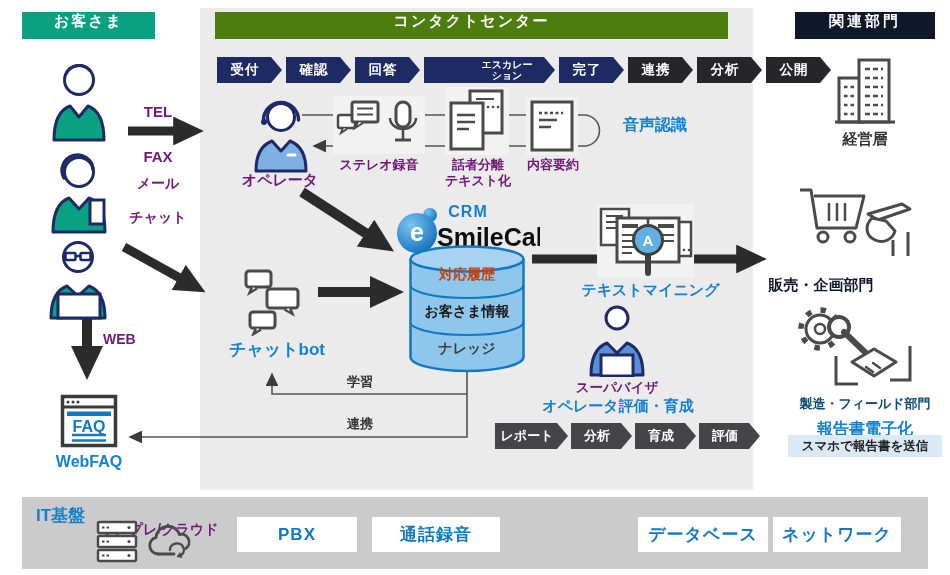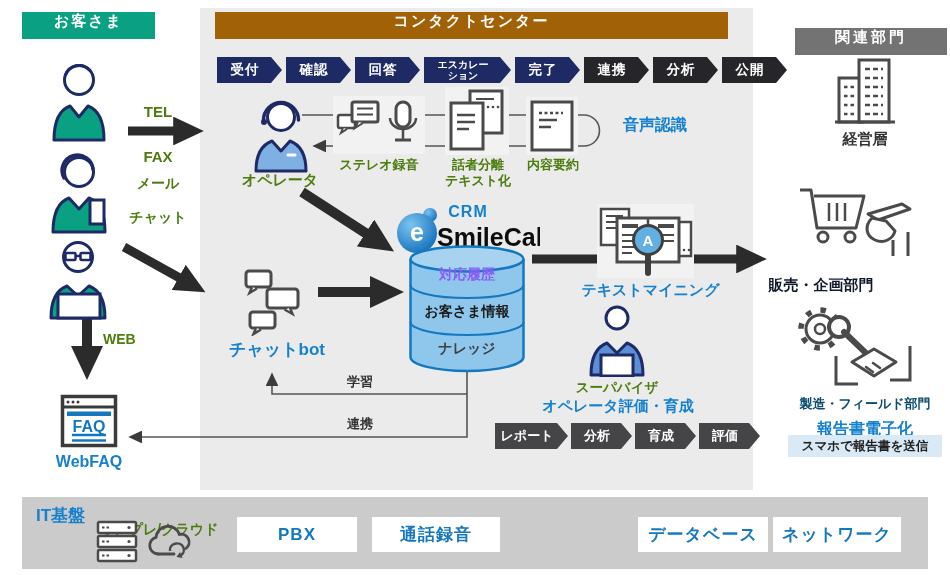--- a/index.html
+++ b/index.html
@@ -2,21 +2,21 @@
 <html><head>
 <meta charset="utf-8">
 <style>
   html,body{margin:0;padding:0;background:#fff;}
   .canvas{position:relative;width:950px;height:575px;background:#ffffff;
           font-family:"Liberation Sans","DejaVu Sans",sans-serif;overflow:hidden;}
   .abs{position:absolute;box-sizing:border-box;}
   .z0{z-index:0}.z1{z-index:1}.z2{z-index:2}
   .hdr{display:flex;justify-content:center;color:#fff;
        font-weight:bold;font-size:15px;letter-spacing:2px;}
-  .lbl{font-weight:bold;color:#4d7c0f;text-align:center;line-height:1.2;}
+  .lbl{font-weight:bold;color:#701a75;text-align:center;line-height:1.2;}
   .blue{color:#1580ce;}
   .pre{white-space:pre-line;}
   .panel{background:#ebebeb;}
   .bbar{background:#cbcbcb;}
   .ibox{background:#f2f2f2;}
   .chev-row{display:flex;gap:4px;height:26px;}
   .chev{clip-path:polygon(0 0,calc(100% - 11px) 0,100% 50%,calc(100% - 11px) 100%,0 100%);
         display:flex;align-items:center;justify-content:center;color:#fff;
         font-weight:bold;font-size:13.5px;padding-right:9px;letter-spacing:1px;}
   .chev.navy{background:#1e2a63;}
@@ -97,35 +97,35 @@
     <circle cx="8" cy="8" r="1.5" fill="#3a3a3a"></circle>
       <circle cx="13" cy="8" r="1.5" fill="#3a3a3a"></circle>
       <circle cx="18" cy="8" r="1.5" fill="#3a3a3a"></circle>
     <rect x="7" y="17.5" width="44" height="4.5" fill="#1478bf"></rect>
     <text x="29" y="38" font-size="16" font-weight="bold" fill="#1478bf" text-anchor="middle">FAQ</text>
     <line x1="12" y1="41" x2="46" y2="41" stroke="#1478bf" stroke-width="2.5"></line>
     <line x1="12" y1="46.5" x2="46" y2="46.5" stroke="#1478bf" stroke-width="2.5"></line>
   </svg>
   <div class="abs lbl blue z2" style="left:38px;top:452px;width:102px;font-size:16px;"><span>WebFAQ</span></div>
 
-  <div class="abs hdr z2" style="left:215px;top:12px;width:513px;height:27px;background:#a16207;">
+  <div class="abs hdr z2" style="left:215px;top:12px;width:513px;height:27px;background:#4d7c0f;">
     <span>コンタクトセンター</span>
   </div>
 
   <div class="abs chev-row z2" style="left:217px;top:57px;">
     <div class="chev navy" style="width:56px;">
         <span>受付</span>
       </div>
     <div class="chev navy" style="width:56px;">
         <span>確認</span>
       </div>
     <div class="chev navy" style="width:56px;">
         <span>回答</span>
       </div>
-    <div class="chev navy" style="width:78px;">
+    <div class="chev navy" style="width:78px;padding-left:44px;">
         <span class="two pre">エスカレー
 ション</span>
       </div>
     <div class="chev navy" style="width:56px;">
         <span>完了</span>
       </div>
     <div class="chev black" style="width:56px;">
         <span>連携</span>
       </div>
     <div class="chev black" style="width:56px;">
@@ -198,21 +198,21 @@
     <circle cx="22" cy="28" r="20" fill="url(#ballg)"></circle>
     <text x="22" y="36" font-size="25" font-weight="bold" fill="#fff" text-anchor="middle">e</text>
     <text x="42" y="41" font-size="25" font-weight="bold" fill="#0d0d0d">SmileCall</text>
   </svg>
   <svg class="abs z2" style="left:408px;top:244px;" width="118" height="130" viewBox="0 0 118 130">
     <path d="M2.5,15 V113 a56.5,14 0 0 0 113,0 V15" fill="#8ec6ec" stroke="#1478bf" stroke-width="2.5"></path>
     <ellipse cx="59" cy="15" rx="56.5" ry="12.5" fill="#a7d3f1" stroke="#1478bf" stroke-width="2.5"></ellipse>
     <path d="M2.5,41 a56.5,13 0 0 0 113,0" fill="none" stroke="#1478bf" stroke-width="2"></path>
     <path d="M2.5,78 a56.5,13 0 0 0 113,0" fill="none" stroke="#1478bf" stroke-width="2"></path>
   </svg>
-  <div class="abs lbl z2" style="left:410px;top:266px;width:114px;font-size:14px;color:#8b5cf6;"><span>対応履歴</span></div>
+  <div class="abs lbl z2" style="left:410px;top:266px;width:114px;font-size:14px;color:#c2410c;"><span>対応履歴</span></div>
   <div class="abs lbl z2" style="left:405px;top:303px;width:124px;font-size:14px;color:#1a1a1a;"><span>お客さま情報</span></div>
   <div class="abs lbl z2" style="left:410px;top:340px;width:114px;font-size:14px;color:#404040;"><span>ナレッジ</span></div>
 
   <svg class="abs z2" style="left:243px;top:268px;" width="64" height="68" viewBox="0 0 64 68">
     <rect x="3" y="3" width="25" height="16" rx="3" fill="#fff" stroke="#4a4a4a" stroke-width="3"></rect>
     <path d="M9,19 l-2.5,6 l7.5,-4.5" fill="#fff" stroke="#4a4a4a" stroke-width="2.5"></path>
     <rect x="24" y="21" width="31" height="19" rx="3" fill="#fff" stroke="#4a4a4a" stroke-width="3"></rect>
     <path d="M47,40 l2.5,6 l-8,-4.5" fill="#fff" stroke="#4a4a4a" stroke-width="2.5"></path>
     <rect x="7" y="44" width="25" height="16" rx="3" fill="#fff" stroke="#4a4a4a" stroke-width="3"></rect>
     <path d="M13,60 l-2.5,6 l7.5,-4.5" fill="#fff" stroke="#4a4a4a" stroke-width="2.5"></path>
@@ -263,21 +263,21 @@
         <span>分析</span>
       </div>
     <div class="chev gray" style="width:52px;">
         <span>育成</span>
       </div>
     <div class="chev gray" style="width:52px;">
         <span>評価</span>
       </div>
   </div>
 
-  <div class="abs hdr z2" style="left:795px;top:28px;width:152px;height:27px;background:#737373;letter-spacing:3px;">
+  <div class="abs hdr z2" style="left:795px;top:12px;width:140px;height:27px;background:#0f172a;letter-spacing:3px;">
     <span>関連部門</span>
   </div>
 
   <svg class="abs z2" style="left:833px;top:56px;" width="64" height="70" viewBox="0 0 64 70">
     <rect x="6" y="22" width="24" height="44" fill="#fff" stroke="#4a4a4a" stroke-width="3"></rect>
     <line x1="11" y1="31" x2="21" y2="31" stroke="#4a4a4a" stroke-width="2.5" stroke-dasharray="3.5 3"></line>
     <line x1="11" y1="40" x2="21" y2="40" stroke="#4a4a4a" stroke-width="2.5" stroke-dasharray="3.5 3"></line>
     <line x1="11" y1="49" x2="21" y2="49" stroke="#4a4a4a" stroke-width="2.5" stroke-dasharray="3.5 3"></line>
     <line x1="11" y1="58" x2="21" y2="58" stroke="#4a4a4a" stroke-width="2.5" stroke-dasharray="3.5 3"></line>
     <rect x="26" y="4" width="30" height="62" fill="#fff" stroke="#4a4a4a" stroke-width="3"></rect>

